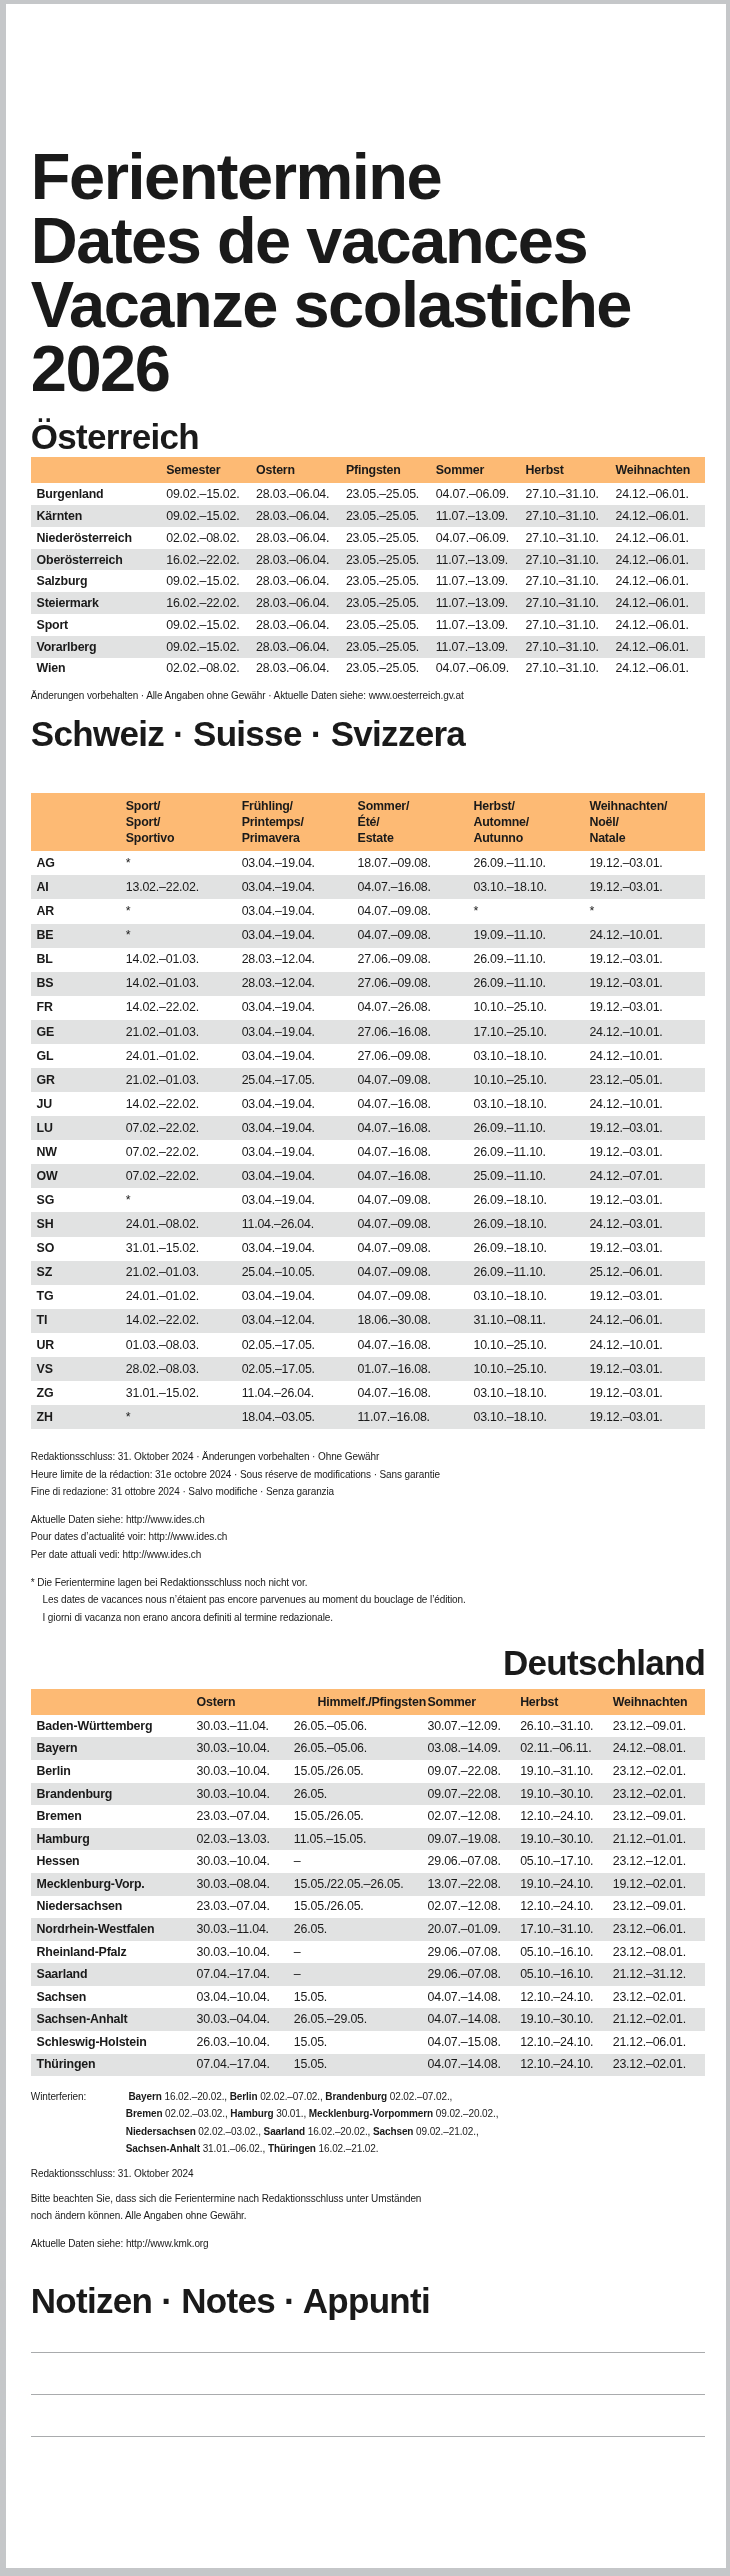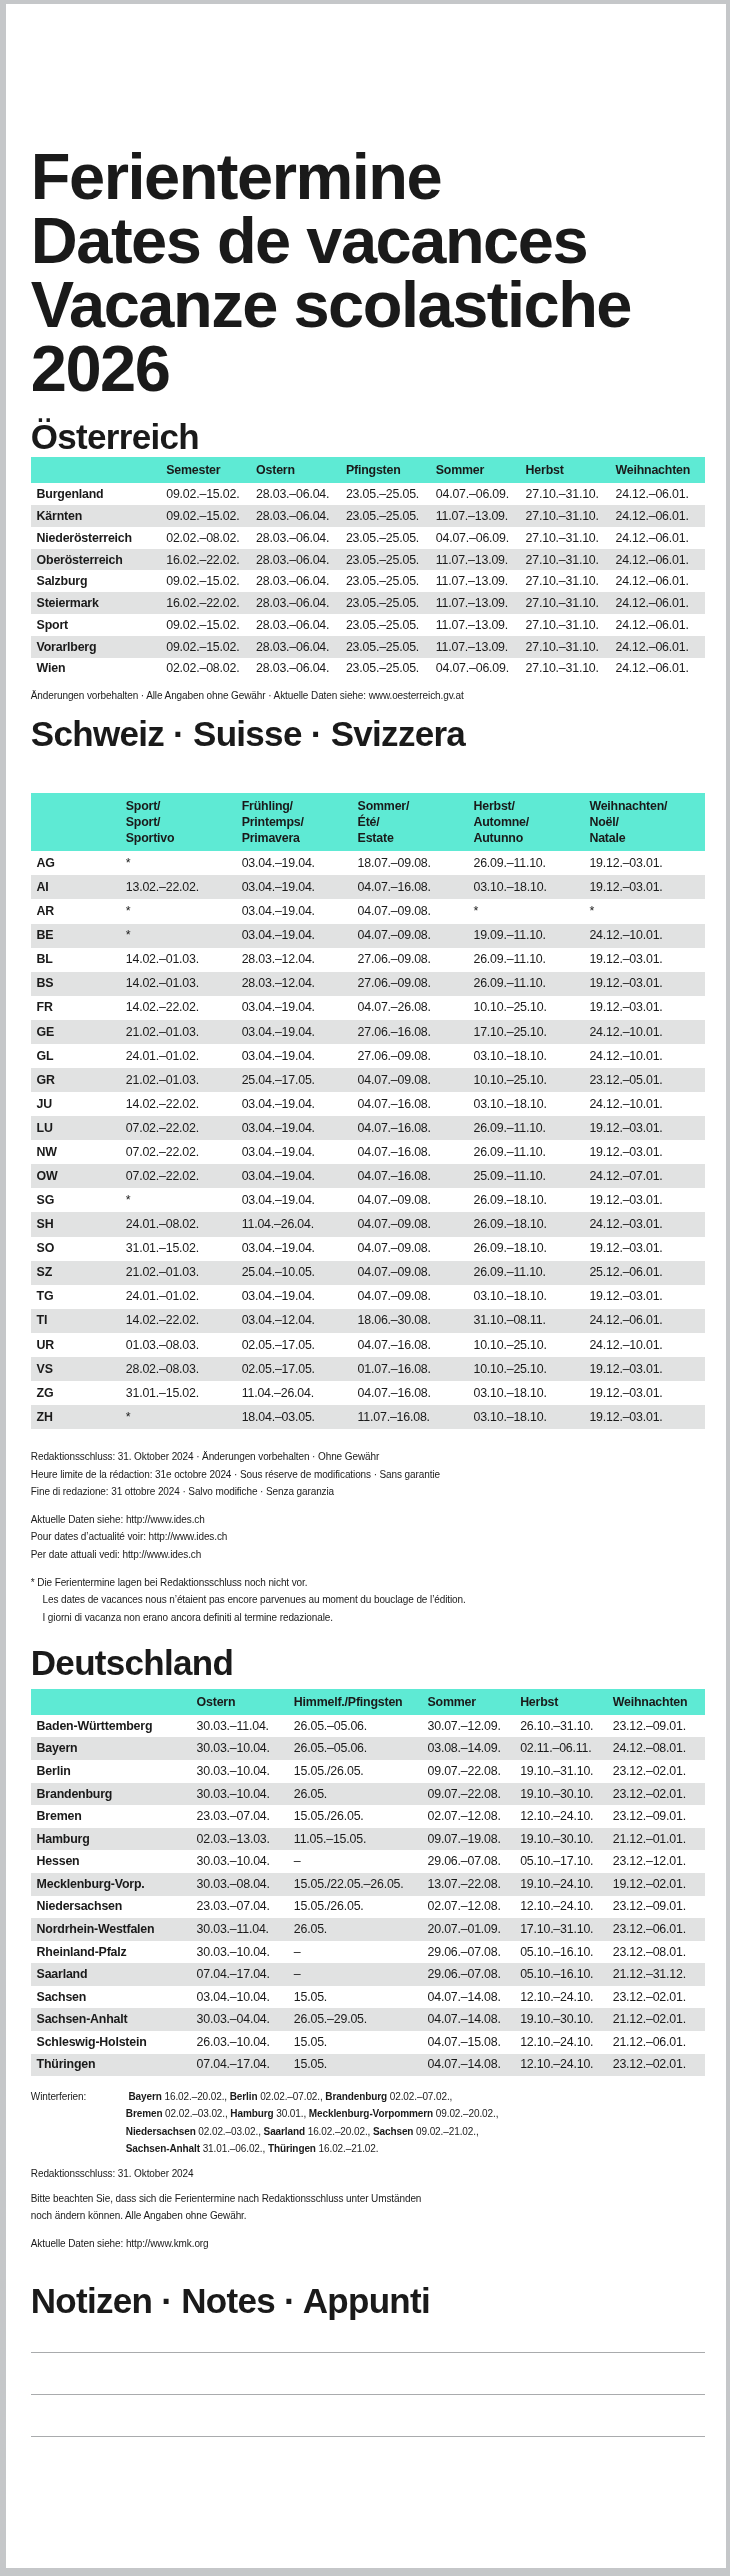--- a/index.html
+++ b/index.html
@@ -23,50 +23,50 @@
     margin:141px 0 0 0;
     font-size:65px;line-height:64px;letter-spacing:-1.5px;
     font-weight:bold;
   }
   .sec-h{
     margin:0;font-size:35px;line-height:32px;letter-spacing:-0.7px;
     font-weight:bold;
   }
   section[data-name="austria-section"] .sec-h{margin-top:20px;}
   section[data-name="switzerland-section"] .sec-h{margin-top:14px;}
-  section[data-name="germany-section"] .sec-h{margin-top:20.5px;}
+  section[data-name="germany-section"] .sec-h{margin-top:20.5px;text-align:right;}
   section[data-name="notes-section"] .sec-h{margin-top:32px;}
 
   
   table.t{width:100%;border-collapse:collapse;table-layout:fixed;}
   table.t th,table.t td{
     text-align:left;font-size:12.4px;line-height:16px;
     letter-spacing:-0.2px;padding:2.9px 1.5px 2.9px 0;
   }
   table.t thead th{
-    background:#5eead4;font-weight:bold;vertical-align:top;
+    background:#fdba74;font-weight:bold;vertical-align:top;
     white-space:pre-line;padding-top:5.1px;padding-bottom:5.1px;
   }
   table.t tbody th,table.t tbody td{white-space:nowrap;}
   table.t tbody th{font-weight:bold;padding-left:5.8px;}
   table.t thead th:first-child{padding-left:5.8px;}
   table.t tbody tr:nth-child(even){background:#e1e2e2;}
 
   .t-at{margin-top:4.4px;}
   .t-at th:nth-child(1){width:19%;}
   .t-at tbody th,.t-at tbody td{padding-top:2.9px;padding-bottom:2.9px;}
 
   .t-ch{margin-top:43px;}
   .t-ch th:nth-child(1){width:13%;}
   .t-ch tbody th,.t-ch tbody td{padding-top:3.7px;padding-bottom:4.4px;}
 
   .t-de{margin-top:10.2px;}
   .t-de th:nth-child(1){width:23.5%;}
   .t-de th:nth-child(2){width:14.2%;}
-  .t-de th:nth-child(3){width:19.6%;}
+  .t-de th:nth-child(3){width:19.6%;text-align:right;}
   .t-de tbody th,.t-de tbody td{padding-top:2.9px;padding-bottom:3.7px;}
 
   
   .note{font-size:10px;line-height:17.5px;margin:0;letter-spacing:-0.1px;}
   .note b{font-weight:bold;}
   section[data-name="austria-section"] .note{margin-top:7.3px;}
   .grp{margin-top:10.2px;}
   .grp.first{margin-top:19px;}
   .winter{margin-top:11.7px;}
   .hang16 > div:not(:first-child){padding-left:11.7px;}

